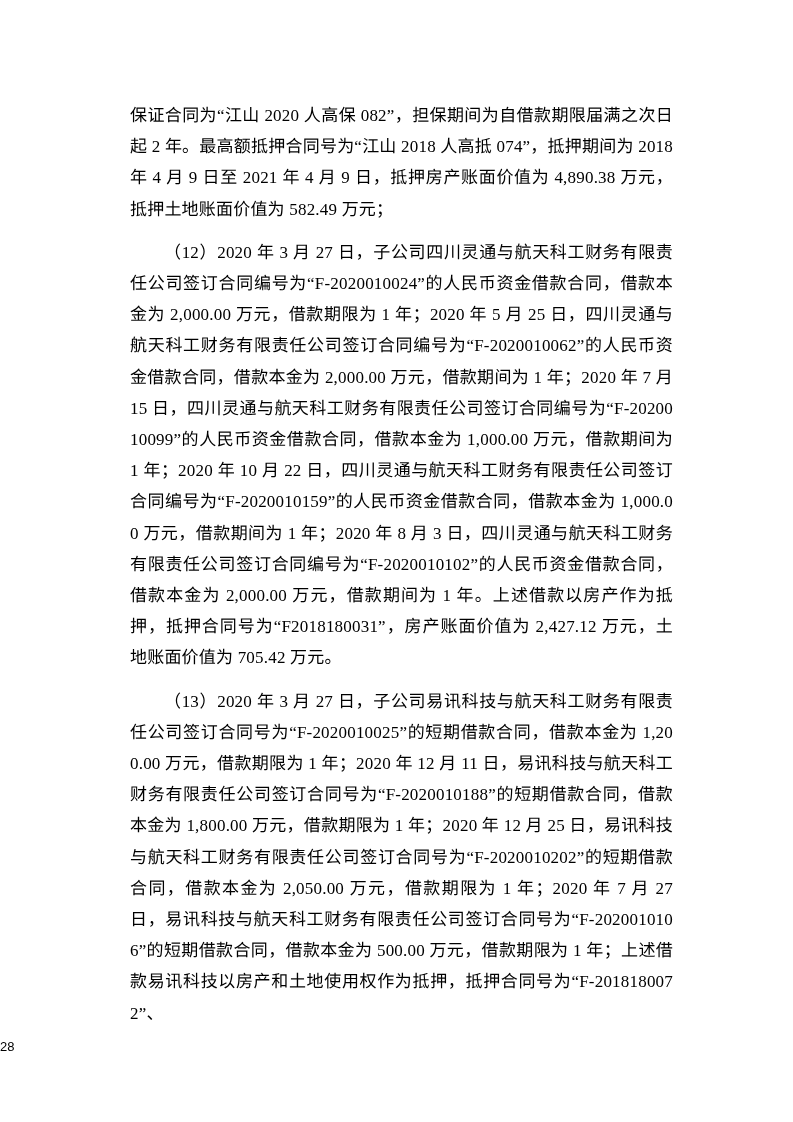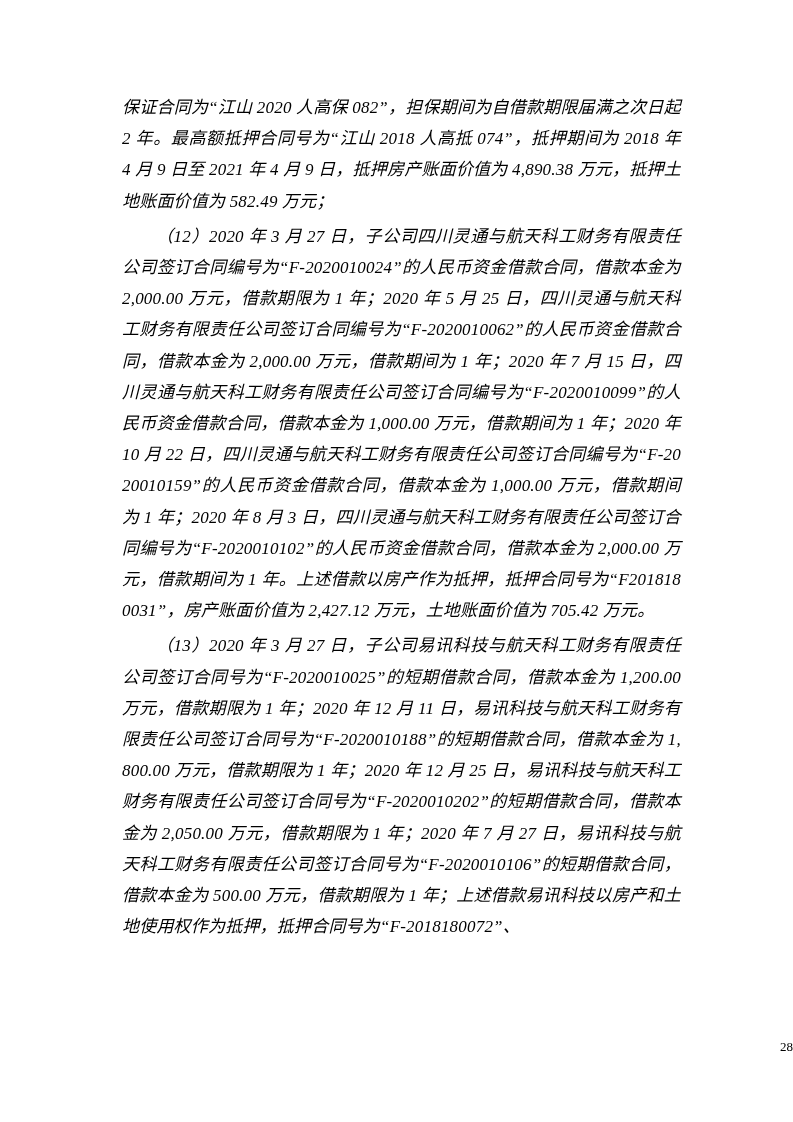--- a/index.html
+++ b/index.html
@@ -26,34 +26,33 @@
     top: 88px;
     width: 567px;
     font-size: 17px;
     line-height: 31.2px;
     text-align: justify;
     text-justify: inter-character;
     letter-spacing: 0.2px;
     word-break: break-all;
   }
   .text-block p {
-    margin: 4px;
+    margin: 12px;
     padding: 0;
-    font-style: italic;
   }
   .text-block p.indent {
     text-indent: 2em;
   }
   .page-number {
     position: absolute;
     top: 1039px;
     left: 0;
     width: 100%;
-    text-align: right;
-    font-family: Liberation Serif, serif;
+    text-align: left;
+    font-family: Liberation Sans, sans-serif;
     font-size: 13px;
     color: #000000;
   }
 </style>
 </head>
 <body>
 
 <div class="page">
 
   <div class="text-block">

